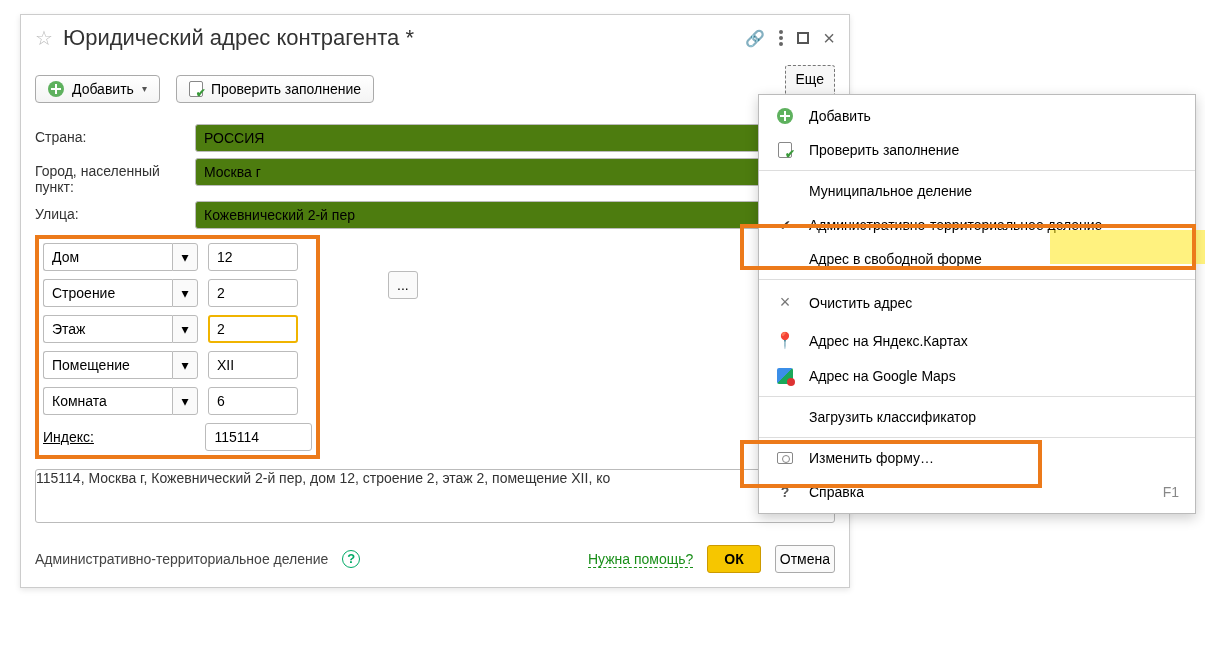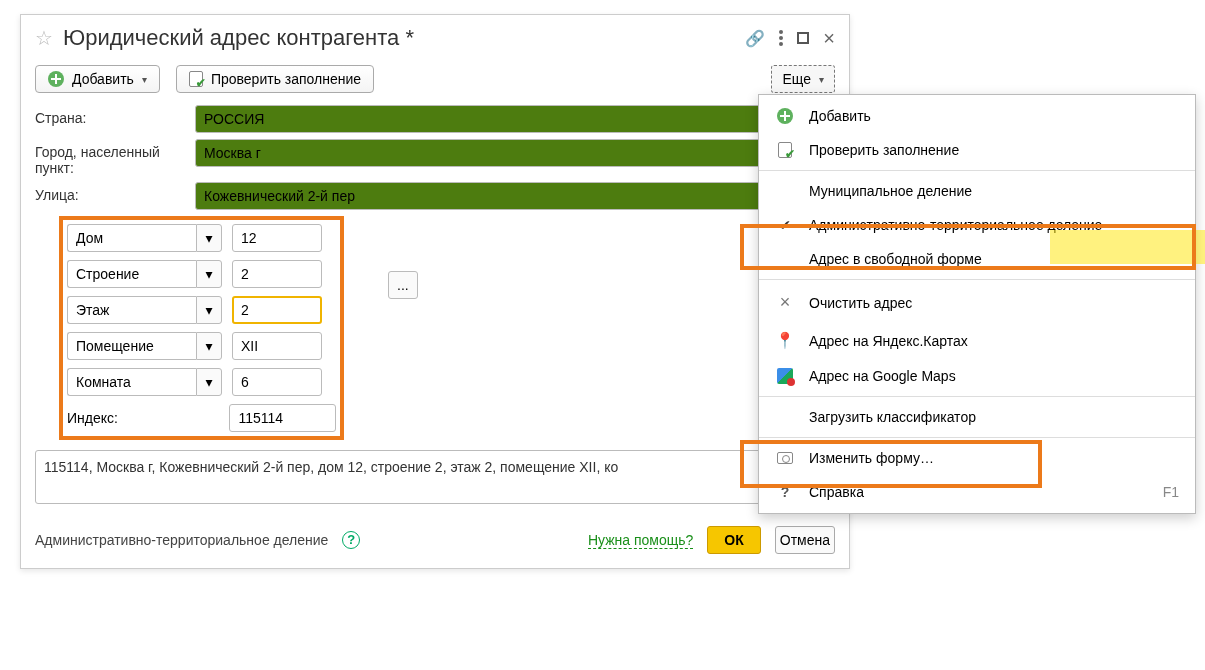--- a/index.html
+++ b/index.html
@@ -68,20 +68,21 @@
     border-radius: 4px;
     background: linear-gradient(#fff,#f4f4f4);
     cursor: pointer;
     font-size: 14px;
   }
   .btn-more {
     border: 1px dashed #777;
     padding: 5px 10px;
     border-radius: 3px;
     background: #f7f7f7;
+    flex-direction: column;
   }
   .add-icon {
     display:inline-block; width:16px; height:16px; border-radius:50%;
     background:#5eb15e; position:relative;
   }
   .add-icon::before, .add-icon::after {
     content:""; position:absolute; background:#fff;
   }
   .add-icon::before { left:7px; top:3px; width:2px; height:10px; }
   .add-icon::after { left:3px; top:7px; width:10px; height:2px; }
@@ -115,21 +116,20 @@
     border-radius:3px;
     padding: 5px 8px;
     background:#4d7c0f;
   }
 
   .orange-box1 {
     border: 4px solid #ec7a1a;
     padding: 4px;
     margin-top: 4px;
     width: 285px;
-    margin-left: 24px;
   }
   .pair { display:flex; gap:10px; margin-bottom:8px; align-items:center; }
   .combo {
     display:flex; width:155px;
   }
   .combo .ctext {
     flex:1; border:1px solid #bbb; border-right:none;
     border-radius:3px 0 0 3px; padding:5px 8px;
   }
   .combo .cbtn {
@@ -140,27 +140,27 @@
   .valinput {
     width:90px; border:1px solid #bbb; border-radius:3px;
     padding:5px 8px;
   }
   .valinput.yellow { border:2px solid #f0b400; padding:4px 7px; }
   .ellipsis-btn {
     border:1px solid #bbb; border-radius:3px; padding:5px 8px;
     background:#fafafa; cursor:pointer;
   }
   .index-row { display:flex; align-items:center; gap:10px; }
-  .index-label { width:155px; padding:5px 0; }
+  .index-label { width:155px; padding:5px 0;text-decoration:underline; }
   .index-input { width:108px; border:1px solid #bbb; border-radius:3px; padding:5px 8px; }
 
   .summary-box {
     margin: 10px 0 0 0;
     border:1px solid #bbb; border-radius:3px;
-    padding: 8px;
+    padding: 0;
     height: 54px;
     color:#333;
     white-space: nowrap;
     overflow: hidden;
   }
 
   .footer {
     display:flex; align-items:center;
     padding: 12px 14px 14px 14px;
     gap: 14px;

